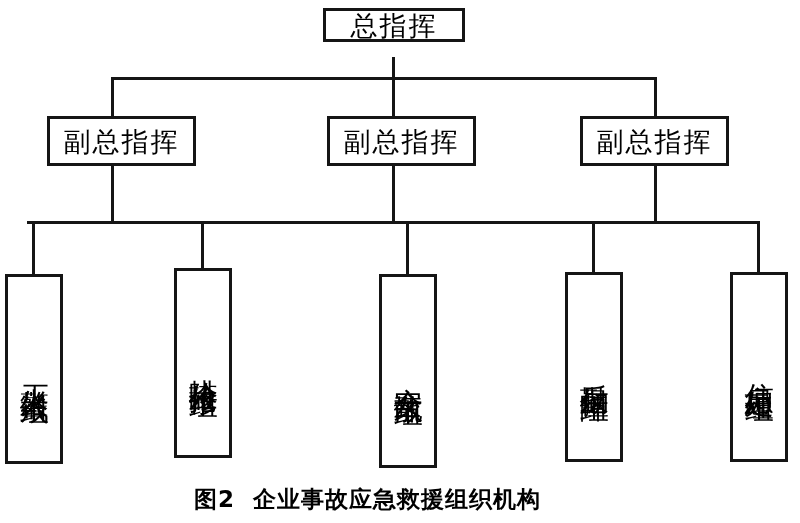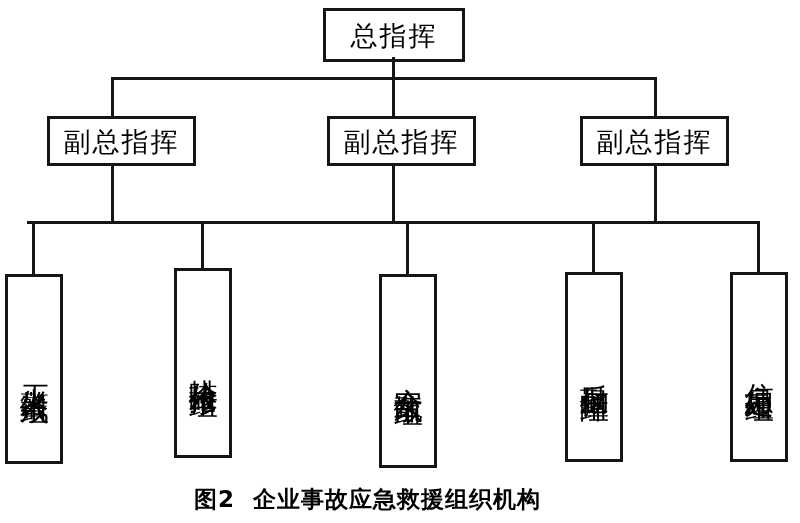--- a/index.html
+++ b/index.html
@@ -83,21 +83,21 @@
     letter-spacing: 1px;
     color: #000000;
     white-space: pre;
   }
 </style>
 </head>
 <body>
 
 <div id="chart-root">
 
-  <div class="node horiz" style="left:323px; top:8px; width:142px; height:54px;">
+  <div class="node horiz" style="left:323px; top:8px; width:142px; height:34px;">
     <span class="node-label">总指挥</span>
   </div>
 
   <div class="line v" style="left:392px; top:57px; height:22px;"></div>
 
   <div class="line h" style="left:111px; top:77px; width:546px;"></div>
 
   <div class="line v" style="left:111px; top:77px; height:39px;"></div>
   <div class="line v" style="left:392px; top:77px; height:39px;"></div>
   <div class="line v" style="left:654px; top:77px; height:39px;"></div>

